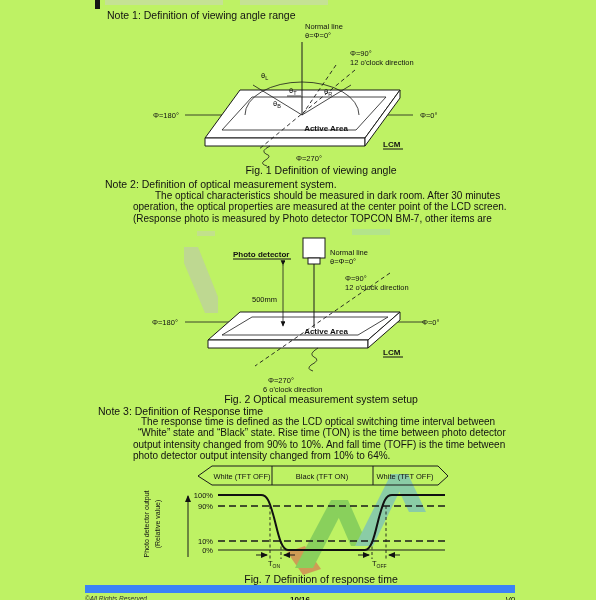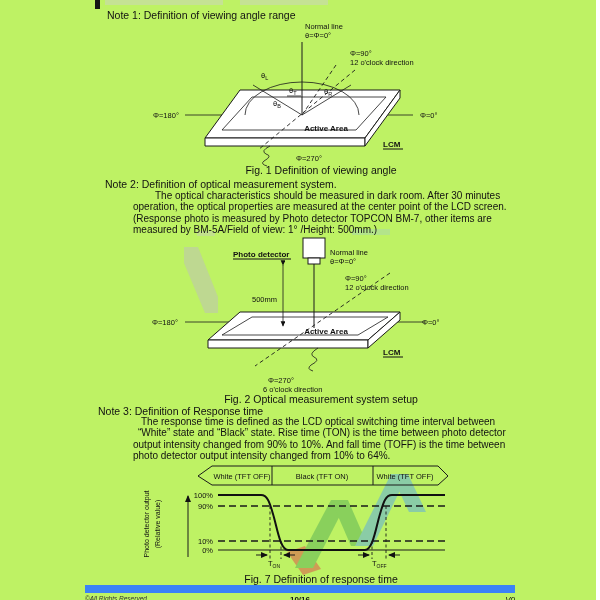--- a/index.html
+++ b/index.html
@@ -78,21 +78,20 @@
     <text x="243" y="127" class="bold-t">LCM</text>
     <line x1="243" y1="129" x2="263" y2="129" stroke="#111" stroke-width="1"></line>
   </svg>
   <div class="abs caption" style="top:164px;">Fig. 1 Definition of viewing angle</div>
 
   <div class="abs note-title" style="left:105px;top:178px;">Note 2: Definition of optical measurement system.</div>
   <div class="abs para" style="left:97px;top:190px;width:420px;">
     <div class="ind22">The optical characteristics should be measured in dark room. After 30 minutes</div>
     <div>operation, the optical properties are measured at the center point of the LCD screen.</div>
     <div>(Response photo is measured by Photo detector TOPCON BM-7, other items are</div>
-    <div>measured by BM-5A/Field of view: 1° /Height: 500mm.)</div>
   </div>
 
   <svg class="abs" style="left:140px;top:233px;" width="340" height="170" viewBox="0 0 340 170">
     <defs>
       <marker id="ah2" markerWidth="8" markerHeight="8" refX="6" refY="3" orient="auto">
         <path d="M0,0 L7,3 L0,6 Z" fill="#111"></path>
       </marker>
     </defs>
 
     <polygon points="44,14 58,14 78,64 78,80 65,80 44,30" fill="#bdbdbd" opacity="0.5"></polygon>

